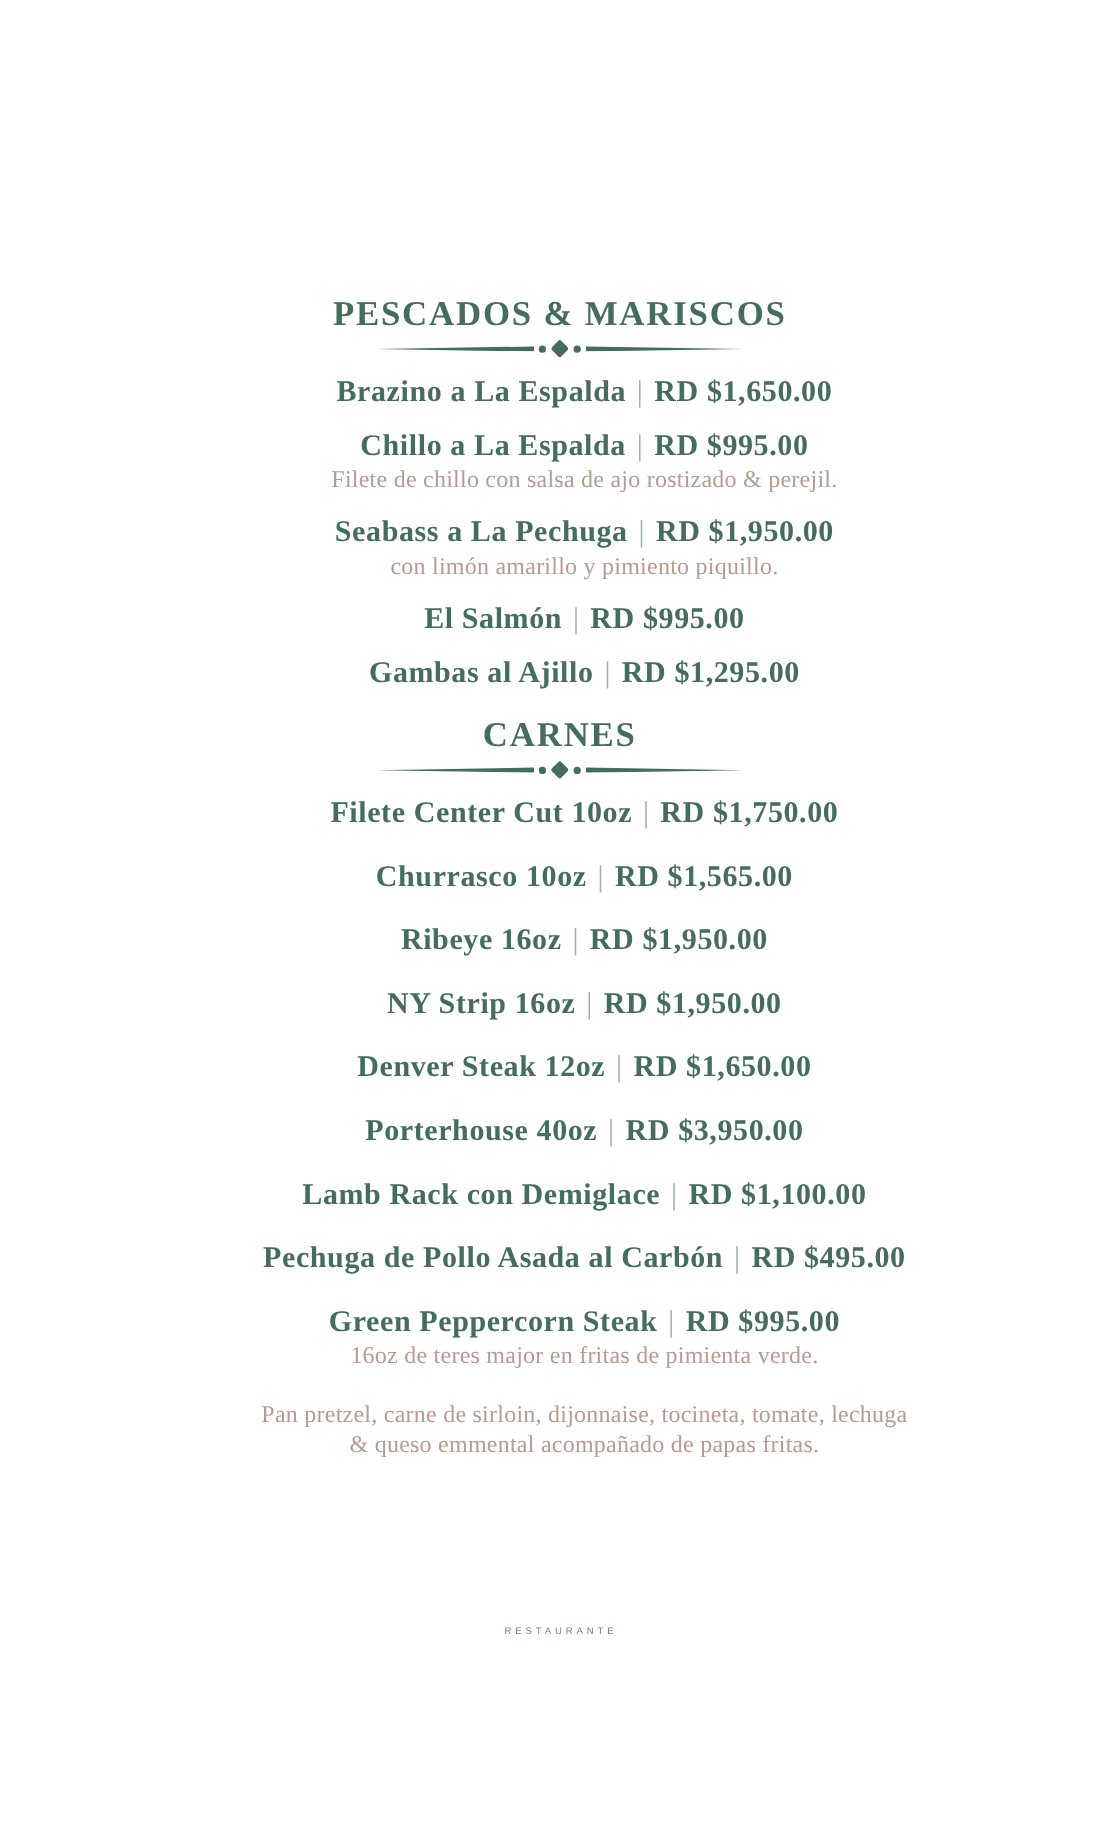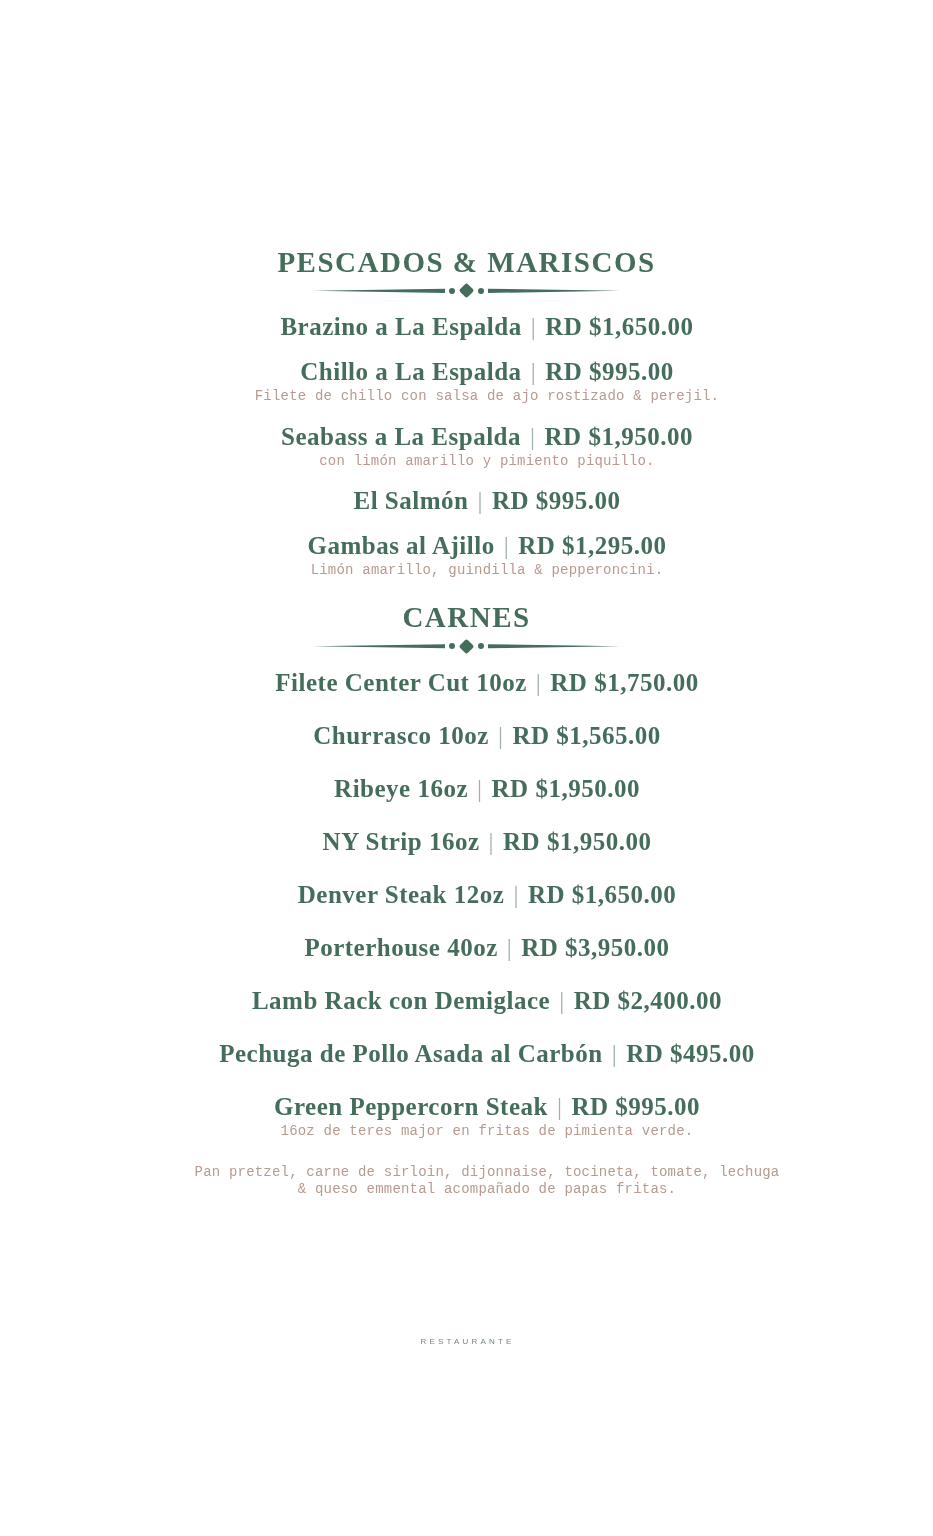--- a/index.html
+++ b/index.html
@@ -60,22 +60,22 @@
     letter-spacing:0.5px;
     color:var(--green);
   }
   .item-sep{
     font-weight:400;
     color:var(--sep);
     padding:0 9px;
   }
   .item-desc{
     margin-top:2px;
-    font-family:Liberation Mono, monospace;
-    font-size:14px;
+    font-family:Liberation Serif, serif;
+    font-size:20px;
     line-height:1.24;
     letter-spacing:0.2px;
     color:var(--desc);
     white-space:pre-line;
   }
   
   .logo{display:inline-block;margin-top:112px;}
   .logo-row{position:relative;display:inline-block;}
   .logo-text{
     font-family:"Liberation Serif",serif;
@@ -117,34 +117,33 @@
 
   </div>
           <div class="menu-item">
     <div class="item-line">
       <span class="item-name">Chillo a La Espalda</span><span class="item-sep">|</span><span class="item-price">RD $995.00</span>
     </div>
     <div class="item-desc">Filete de chillo con salsa de ajo rostizado &amp; perejil.</div>
   </div>
           <div class="menu-item">
     <div class="item-line">
-      <span class="item-name">Seabass a La Espalda</span><span class="item-sep">|</span><span class="item-price">RD $1,950.00</span>
+      <span class="item-name">Seabass a La Pechuga</span><span class="item-sep">|</span><span class="item-price">RD $1,950.00</span>
     </div>
     <div class="item-desc">con limón amarillo y pimiento piquillo.</div>
   </div>
           <div class="menu-item">
     <div class="item-line">
       <span class="item-name">El Salmón</span><span class="item-sep">|</span><span class="item-price">RD $995.00</span>
     </div>
   </div>
           <div class="menu-item">
     <div class="item-line">
       <span class="item-name">Gambas al Ajillo</span><span class="item-sep">|</span><span class="item-price">RD $1,295.00</span>
     </div>
-    <div class="item-desc">Limón amarillo, guindilla &amp; pepperoncini.</div>
   </div>
         </div>
   </section>
       <section class="menu-section" data-idx="1">
     <h2 class="section-title">CARNES</h2>
     <div class="divider">
       <span class="div-line left"></span>
       <span class="div-dot"></span>
       <span class="div-diamond"></span>
       <span class="div-dot"></span>
@@ -182,21 +181,21 @@
 
   </div>
           <div class="menu-item">
     <div class="item-line">
       <span class="item-name">Porterhouse 40oz</span><span class="item-sep">|</span><span class="item-price">RD $3,950.00</span>
     </div>
 
   </div>
           <div class="menu-item">
     <div class="item-line">
-      <span class="item-name">Lamb Rack con Demiglace</span><span class="item-sep">|</span><span class="item-price">RD $2,400.00</span>
+      <span class="item-name">Lamb Rack con Demiglace</span><span class="item-sep">|</span><span class="item-price">RD $1,100.00</span>
     </div>
 
   </div>
           <div class="menu-item">
     <div class="item-line">
       <span class="item-name">Pechuga de Pollo Asada al Carbón</span><span class="item-sep">|</span><span class="item-price">RD $495.00</span>
     </div>
 
   </div>
           <div class="menu-item">

